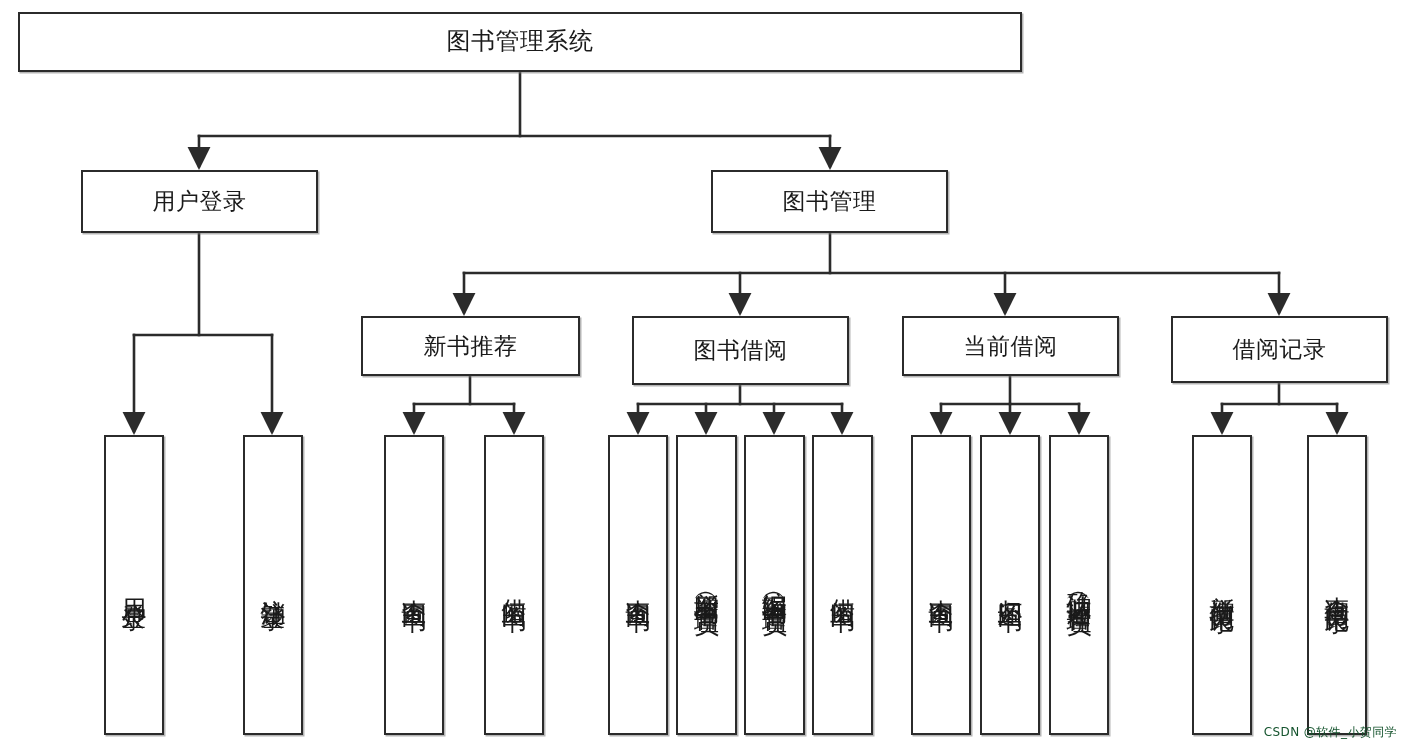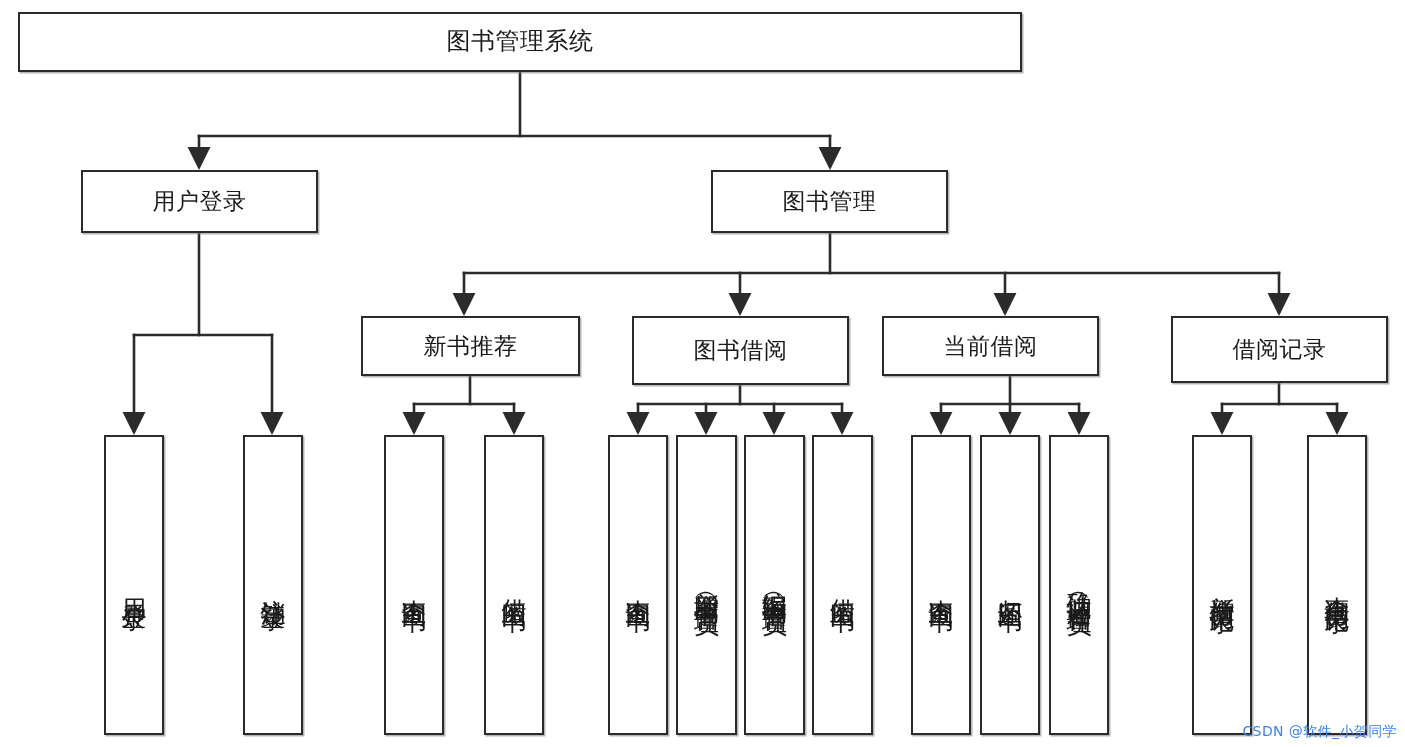--- a/index.html
+++ b/index.html
@@ -62,22 +62,22 @@
     text-orientation: upright;
     font-size: 25px;
     line-height: 1;
     letter-spacing: 3px;
     max-height: 100%;
   }
   .watermark {
     position: absolute;
     right: 8px;
     bottom: 6px;
-    font-size: 14px;
-    color: #3b82f6;
+    font-size: 12px;
+    color: #14532d;
     white-space: nowrap;
     letter-spacing: 0.4px;
   }
 </style>
 </head>
 <body>
 
 <div id="canvas">
 
   <svg id="edges" viewBox="0 0 1405 747">
@@ -140,21 +140,21 @@
   <div class="node horiz" style="left:711px; top:170px; width:237px; height:63px;">
     <span class="lbl">图书管理</span>
   </div>
 
   <div class="node horiz" style="left:361px; top:316px; width:219px; height:60px;">
     <span class="lbl">新书推荐</span>
   </div>
   <div class="node horiz" style="left:632px; top:316px; width:217px; height:69px;">
     <span class="lbl">图书借阅</span>
   </div>
-  <div class="node horiz" style="left:882px; top:316px; width:217px; height:60px;">
+  <div class="node horiz" style="left:902px; top:316px; width:217px; height:60px;">
     <span class="lbl">当前借阅</span>
   </div>
   <div class="node horiz" style="left:1171px; top:316px; width:217px; height:67px;">
     <span class="lbl">借阅记录</span>
   </div>
 
   <div class="node vert" style="left:104px; top:435px; width:60px; height:300px;">
     <span class="lbl">用户登录</span>
   </div>
   <div class="node vert" style="left:243px; top:435px; width:60px; height:300px;">

